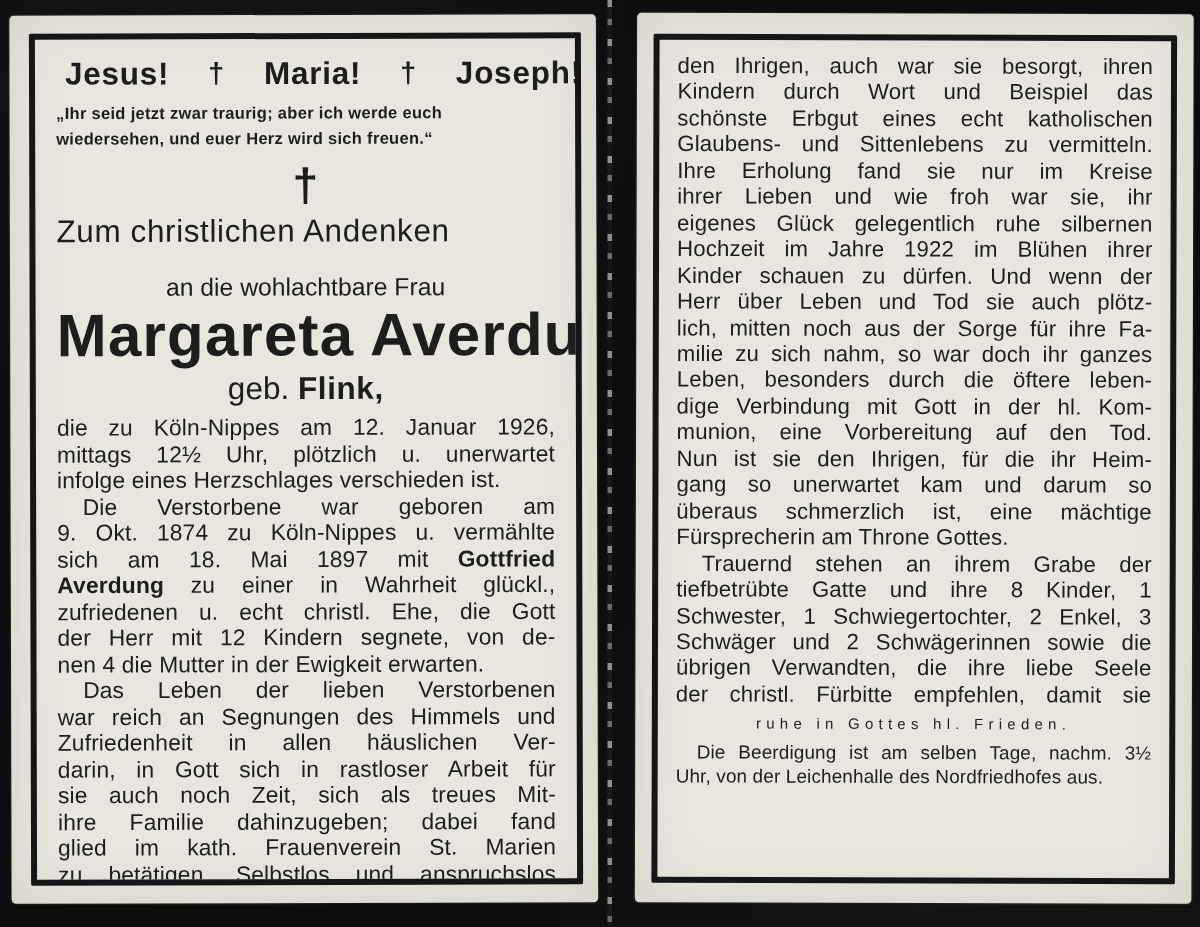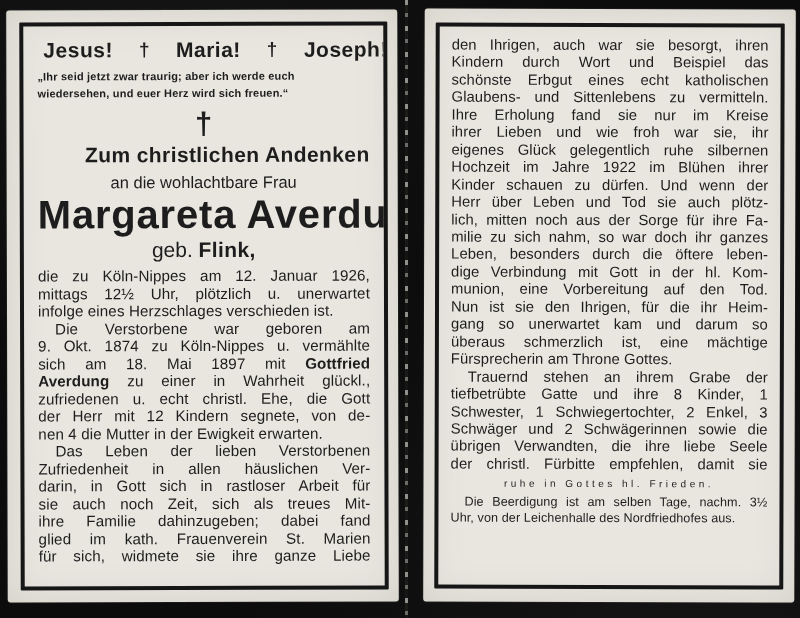--- a/index.html
+++ b/index.html
@@ -49,24 +49,24 @@
   .invocation .cross-glyph{font-size:19px;font-weight:bold;position:relative;top:-1px;}
   .quote{
     text-align:left;font-weight:bold;font-size:11px;line-height:16.5px;
     margin-top:6px;letter-spacing:.2px;
   }
   .big-cross{
     text-align:center;font-size:31px;font-weight:bold;line-height:34px;
     margin:6px 0 2px 0;
   }
   .andenken{
-    text-align:right;font-weight:bold;font-size:21px;letter-spacing:.4px;
+    text-align:left;font-weight:normal;font-size:21px;letter-spacing:.4px;
     margin-top:2px;
   }
-  .subheading{text-align:center;font-size:16.5px;margin-top:6px;}
+  .subheading{text-align:center;font-size:16.5px;margin-top:16px;}
   .dname{
     text-align:center;font-weight:bold;font-size:40px;letter-spacing:.8px;
     margin-top:0;white-space:nowrap;
   }
   .maiden{text-align:center;font-size:21px;margin-top:1px;margin-bottom:5px;}
   .maiden b{letter-spacing:.4px;}
 
   
   .bodytext{font-size:15.2px;line-height:17.5px;letter-spacing:.1px;}
   .page-right .bodytext{font-size:14.8px;line-height:17.45px;}
@@ -122,25 +122,27 @@
           <div class="line indent"><span>Die Verstorbene war geboren am</span></div>
           <div class="line"><span>9. Okt. 1874 zu Köln-Nippes u. vermählte</span></div>
           <div class="line"><span>sich am 18. Mai 1897 mit </span><b>Gottfried</b></div>
           <div class="line"><b>Averdung</b><span> zu einer in Wahrheit glückl.,</span></div>
           <div class="line"><span>zufriedenen u. echt christl. Ehe, die Gott</span></div>
           <div class="line"><span>der Herr mit 12 Kindern segnete, von de-</span></div>
           <div class="line endline"><span>nen 4 die Mutter in der Ewigkeit erwarten.</span></div>
         </div>
         <div class="para">
           <div class="line indent"><span>Das Leben der lieben Verstorbenen</span></div>
+          <div class="line"><span>war reich an Segnungen des Himmels und</span></div>
           <div class="line"><span>Zufriedenheit in allen häuslichen Ver-</span></div>
           <div class="line"><span>darin, in Gott sich in rastloser Arbeit für</span></div>
           <div class="line"><span>sie auch noch Zeit, sich als treues Mit-</span></div>
           <div class="line"><span>ihre Familie dahinzugeben; dabei fand</span></div>
           <div class="line"><span>glied im kath. Frauenverein St. Marien</span></div>
+          <div class="line"><span>zu betätigen. Selbstlos und anspruchslos</span></div>
           <div class="line"><span>für sich, widmete sie ihre ganze Liebe</span></div>
         </div>
       </div>
   </div>
 </div>
 
 <div class="crease"></div>
 
 <div class="page page-right">
   <div class="frame"></div>

